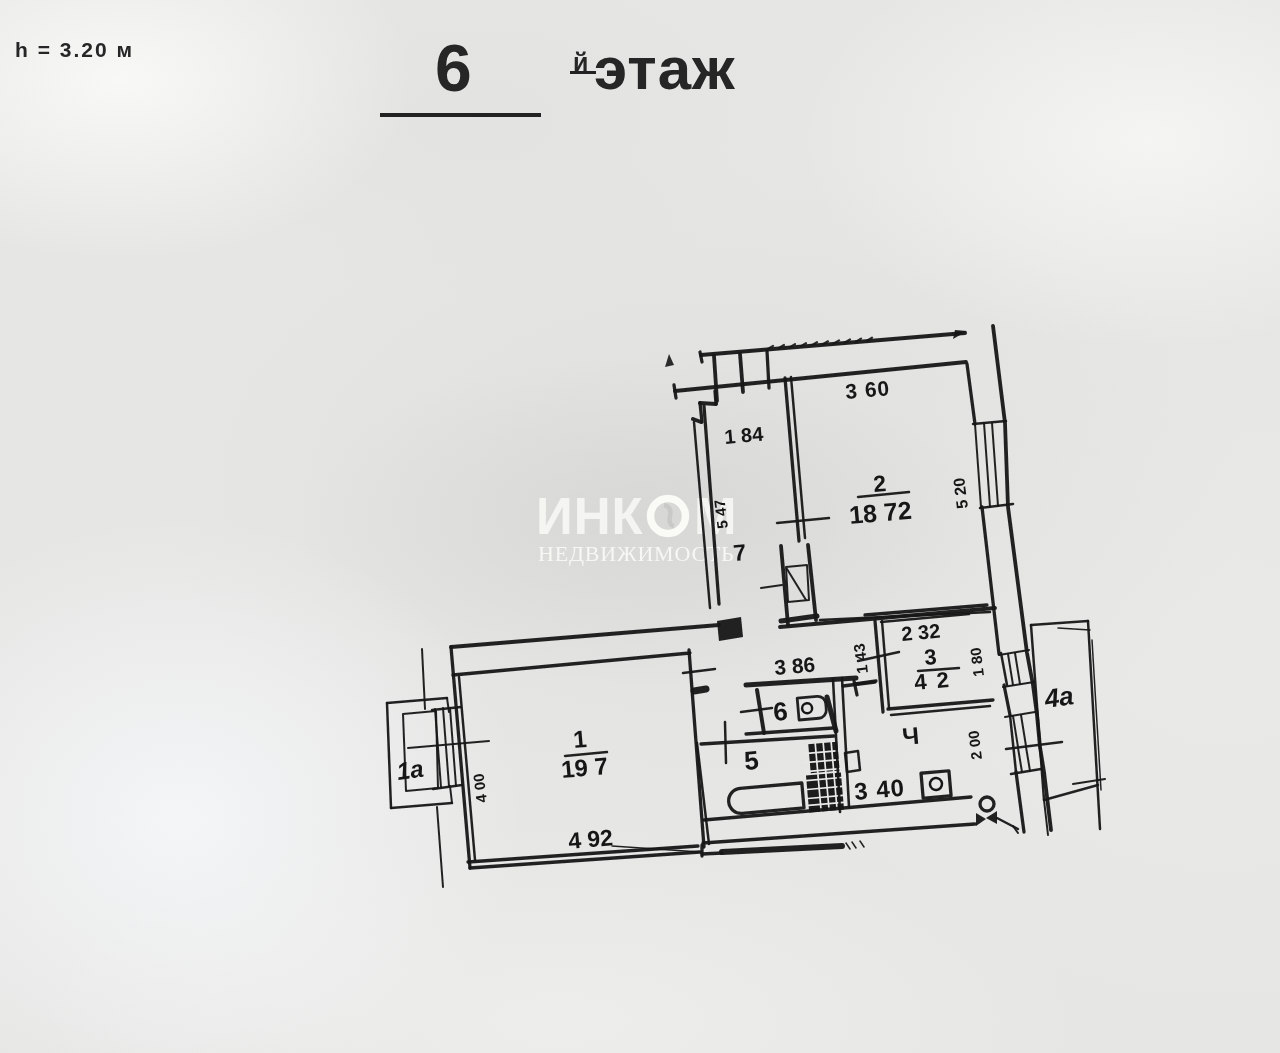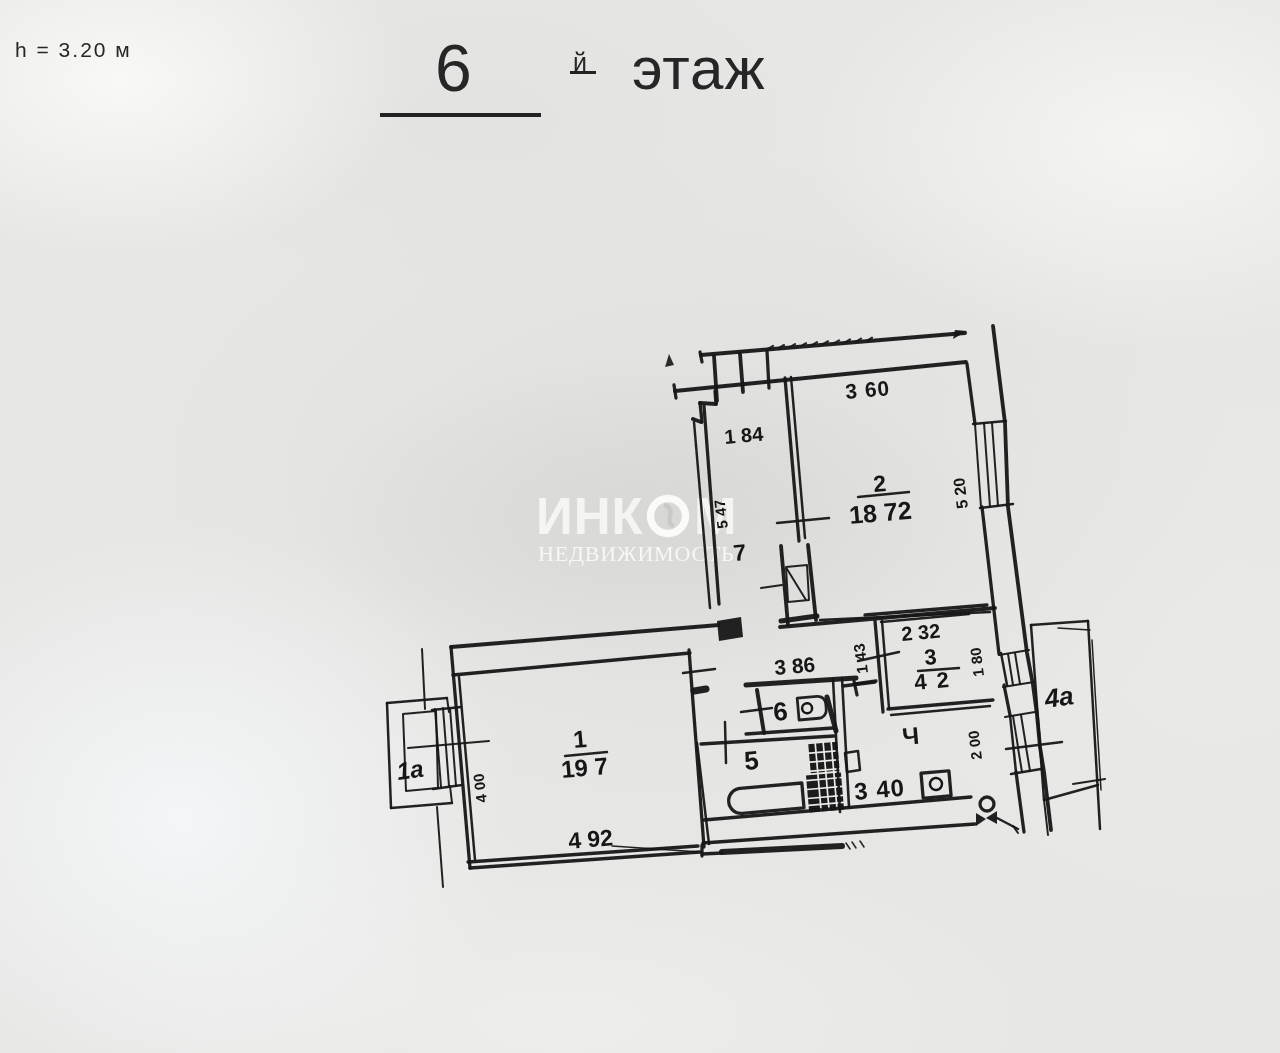--- a/index.html
+++ b/index.html
@@ -1,17 +1,17 @@
 <!DOCTYPE html>
 <html><head><meta charset="utf-8"><style>
 html,body{margin:0;padding:0}
 .page{position:relative;width:1280px;height:1053px;background:#e6e6e4;overflow:hidden;
  font-family:"Liberation Sans",sans-serif}
 .shade{position:absolute;pointer-events:none}
-.hdr{position:absolute;color:#262626;font-weight:normal}
+.hdr{position:absolute;color:#262626;font-weight:bold}
 </style></head><body>
 <div class="page">
 
 <div class="shade" style="left:0;top:0;width:1280px;height:1053px;background:
  radial-gradient(ellipse 420px 260px at 120px 80px, rgba(250,250,248,.9), rgba(250,250,248,0) 70%),
  radial-gradient(ellipse 500px 300px at 1150px 140px, rgba(248,248,246,.8), rgba(248,248,246,0) 70%),
  radial-gradient(ellipse 480px 420px at 180px 820px, rgba(246,248,250,.85), rgba(246,248,250,0) 72%),
  radial-gradient(ellipse 700px 260px at 560px 1020px, rgba(242,242,240,.6), rgba(242,242,240,0) 75%),
  radial-gradient(ellipse 460px 220px at 640px 520px, rgba(210,211,209,.65), rgba(210,211,209,0) 75%),
  radial-gradient(ellipse 700px 420px at 700px 480px, rgba(219,219,217,.55), rgba(219,219,217,0) 78%),
@@ -33,21 +33,21 @@
 
 <div class="hdr" style="left:15px;top:38px;font-size:21px;letter-spacing:2px">h = 3.20 м</div>
 
 <div class="hdr" style="left:435px;top:30px;font-size:66px">6</div>
 
 <div class="shade" style="left:380px;top:113px;width:161px;height:4px;background:#222"></div>
 
 <div class="hdr" style="left:573px;top:48px;font-size:25px">й</div>
 <div class="shade" style="left:570px;top:71px;width:26px;height:3px;background:#222"></div>
 
-<div class="hdr" style="left:632px;top:34px;font-size:60px;letter-spacing:1px">этаж</div>
+<div class="hdr" style="left:594px;top:34px;font-size:60px;letter-spacing:1px">этаж</div>
 
 <svg class="shade" style="left:0;top:0" width="1280" height="1053" viewBox="0 0 1280 1053" stroke-linecap="round" stroke-linejoin="round">
       <defs>
         <filter id="soft" x="-5%" y="-5%" width="110%" height="110%">
           <feGaussianBlur stdDeviation="0.45"></feGaussianBlur>
         </filter>
       </defs>
       <g filter="url(#soft)">
 
 <g>

